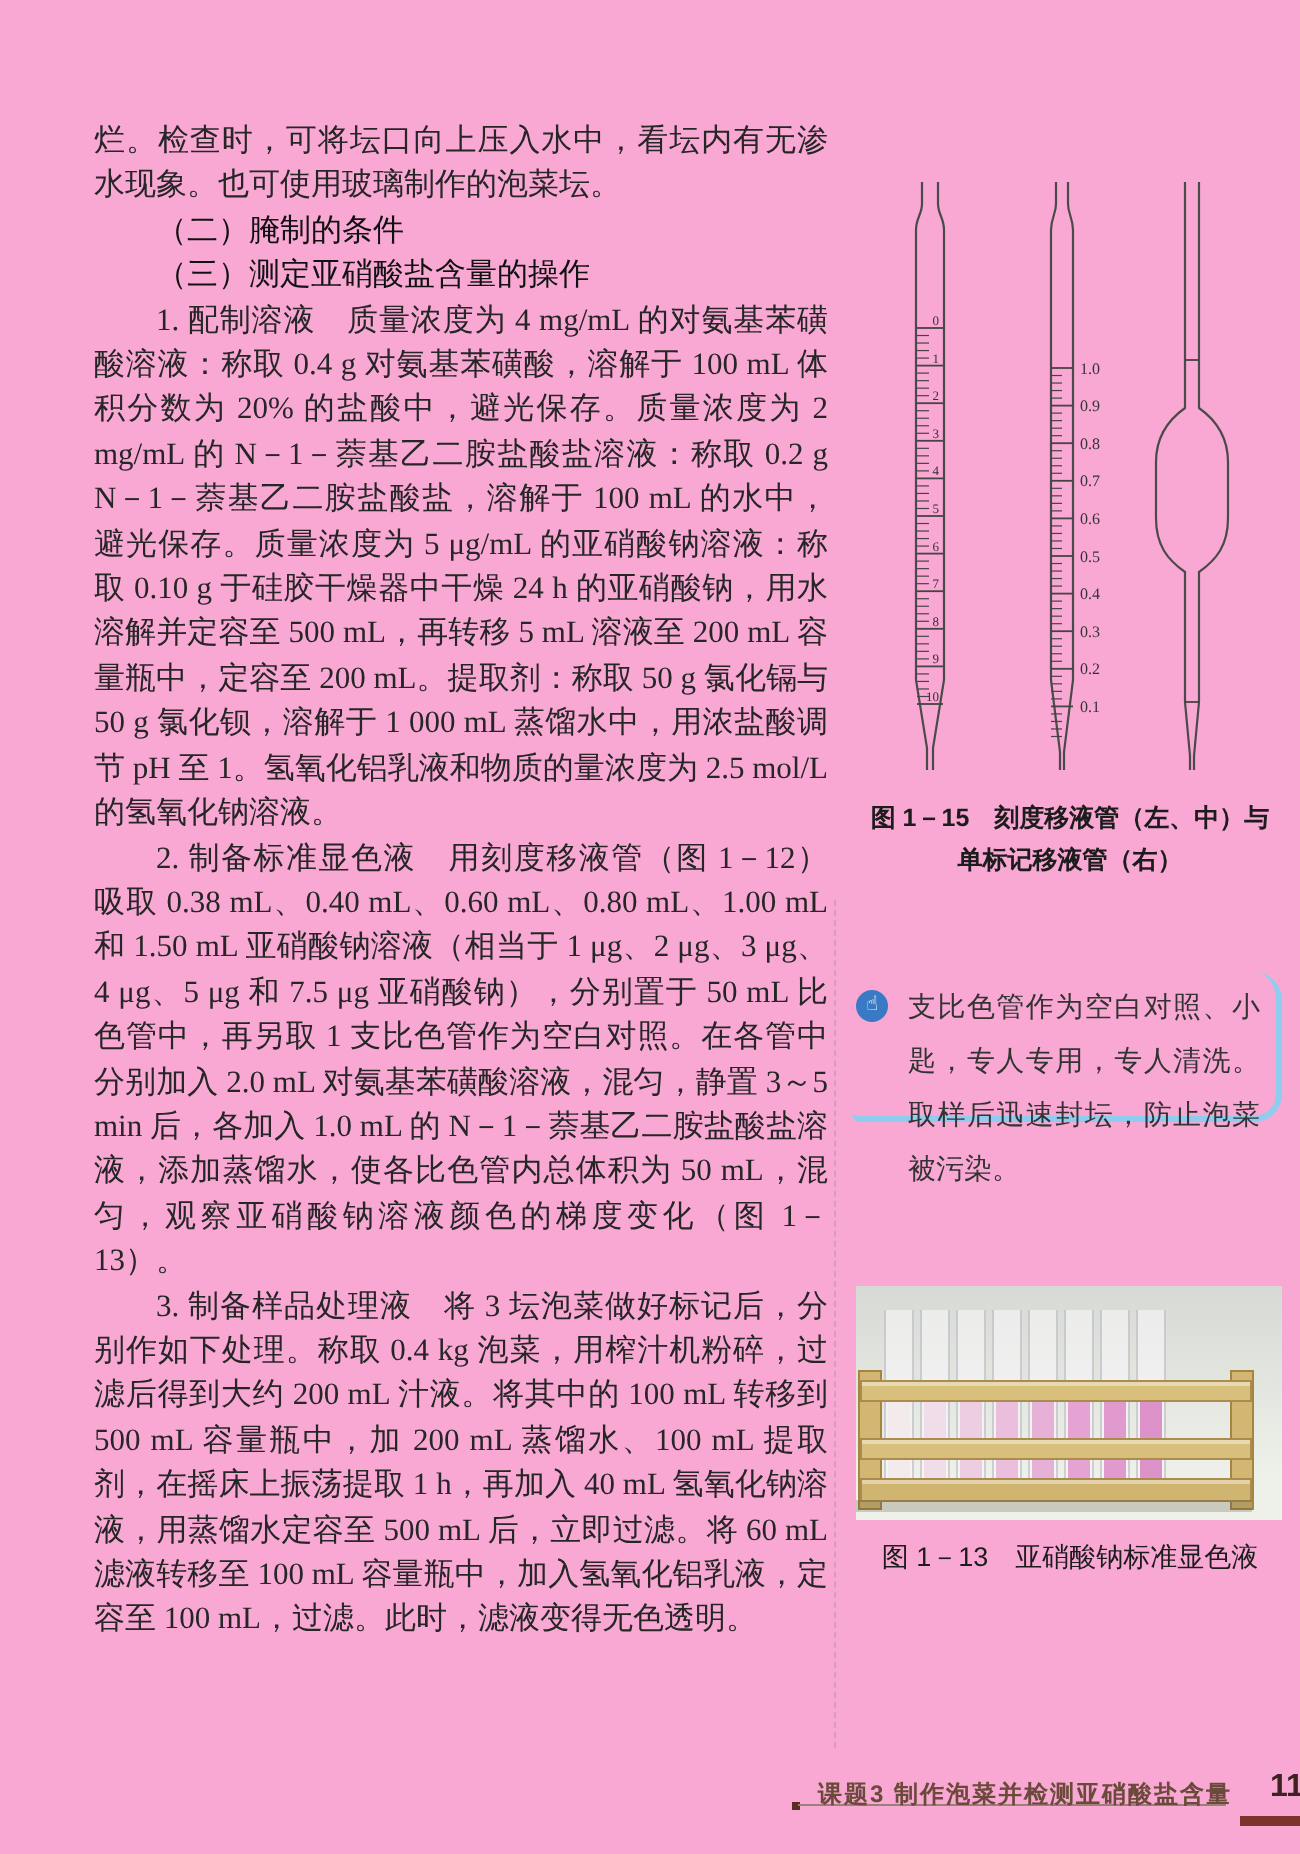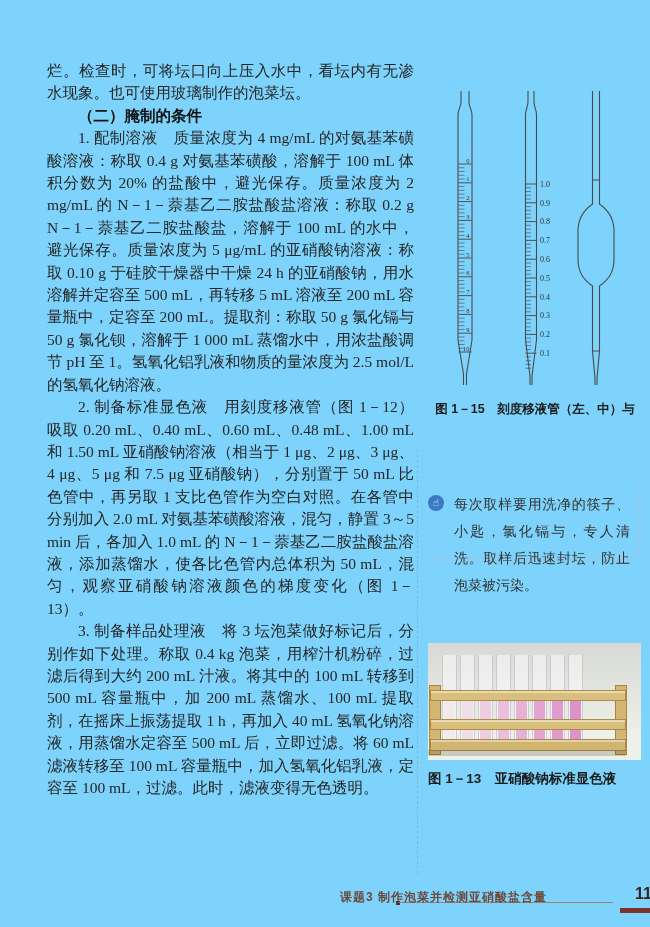--- a/index.html
+++ b/index.html
@@ -1,32 +1,32 @@
 <!DOCTYPE html>
 <html><head>
 <meta charset="utf-8">
 <style>
   html,body{margin:0;padding:0;}
   .page{
     position:relative; width:650px; height:927px; overflow:hidden;
-    background:#7dd3fc;
+    background:#f9a8d4;
     font-family:"Liberation Serif", serif;
     color:#262626;
   }
   
   .main-col{
     position:absolute; left:47px; top:60px; width:367px; height:836px;
     overflow:hidden;
     font-size:15.5px; line-height:22.4px; text-align:justify;
   }
   .main-col p{ margin:0; text-indent:2em; }
   .main-col p.no-indent{ text-indent:0; }
   .main-col p.heading{
     font-family:"Liberation Sans", sans-serif;
-    font-weight:bold; color:#111;
+    font-weight:normal; color:#111;
   }
   
   .col-divider{
     position:absolute; left:417px; top:450px; height:424px; width:0;
     border-left:1px dashed rgba(110,110,110,0.22);
   }
   
   .fig112{ position:absolute; left:431px; top:88px; width:200px; height:310px; }
   .outline{ fill:none; stroke:#4a4a4a; stroke-width:1.1; }
   .tick{ stroke:#444; stroke-width:0.9; }
@@ -84,51 +84,52 @@
     background:#d2b671; border:1px solid #a5853f;
   }
   .post-left{ left:1px; }
   .post-right{ left:187px; }
   .rack-shadow{
     position:absolute; left:0; top:107px; width:198px; height:6px;
     background:rgba(90,85,60,0.25);
   }
   .fig113-caption{
     position:absolute; left:428px; top:770px; width:214px;
-    font-family:"Liberation Sans", sans-serif;
-    font-weight:bold; font-size:13.5px; color:#1c1c1c;
+    text-align:center; font-family:"Liberation Sans", sans-serif;
+    font-weight:normal; font-size:13.5px; color:#1c1c1c;
   }
   
   .footer{ position:absolute; left:0; top:885px; width:650px; height:42px; }
   .footer-dot{ position:absolute; left:396px; top:16px; width:4px; height:4px; background:#5d2b26; }
   .footer-line{ position:absolute; left:399px; top:17px; width:214px; height:1px; background:#9b8075; }
   .footer-chapter{
-    position:absolute; left:340px; width:276px; top:4px; 
+    position:absolute; left:340px; width:276px; top:4px; text-align:right;
     font-family:"Liberation Sans", sans-serif; font-weight:bold;
     font-size:12px; letter-spacing:1px; color:#6b4a3c;
   }
   .footer-page{
     position:absolute; left:619px; top:0px;
     font-family:"Liberation Sans", sans-serif; font-weight:bold;
     font-size:16px; color:#3c2320;margin-left:16px;
   }
   .footer-bar{ position:absolute; left:620px; top:23px; width:30px; height:5px; background:#7d332c; }
 </style>
 </head>
 <body>
 
 <div class="page">
 
   <div class="col-divider"></div>
 
   <div class="main-col">
     <p class="no-indent">烂。检查时，可将坛口向上压入水中，看坛内有无渗水现象。也可使用玻璃制作的泡菜坛。</p>
     <p class="heading">（二）腌制的条件</p>
+    <p class="heading">（三）测定亚硝酸盐含量的操作</p>
     <p>1. 配制溶液　质量浓度为 4 mg/mL 的对氨基苯磺酸溶液：称取 0.4 g 对氨基苯磺酸，溶解于 100 mL 体积分数为 20% 的盐酸中，避光保存。质量浓度为 2 mg/mL 的 N－1－萘基乙二胺盐酸盐溶液：称取 0.2 g N－1－萘基乙二胺盐酸盐，溶解于 100 mL 的水中，避光保存。质量浓度为 5 μg/mL 的亚硝酸钠溶液：称取 0.10 g 于硅胶干燥器中干燥 24 h 的亚硝酸钠，用水溶解并定容至 500 mL，再转移 5 mL 溶液至 200 mL 容量瓶中，定容至 200 mL。提取剂：称取 50 g 氯化镉与 50 g 氯化钡，溶解于 1 000 mL 蒸馏水中，用浓盐酸调节 pH 至 1。氢氧化铝乳液和物质的量浓度为 2.5 mol/L 的氢氧化钠溶液。</p>
-    <p>2. 制备标准显色液　用刻度移液管（图 1－12）吸取 0.20 mL、0.40 mL、0.60 mL、0.48 mL、1.00 mL 和 1.50 mL 亚硝酸钠溶液（相当于 1 μg、2 μg、3 μg、4 μg、5 μg 和 7.5 μg 亚硝酸钠），分别置于 50 mL 比色管中，再另取 1 支比色管作为空白对照。在各管中分别加入 2.0 mL 对氨基苯磺酸溶液，混匀，静置 3～5 min 后，各加入 1.0 mL 的 N－1－萘基乙二胺盐酸盐溶液，添加蒸馏水，使各比色管内总体积为 50 mL，混匀，观察亚硝酸钠溶液颜色的梯度变化（图 1－13）。</p>
+    <p>2. 制备标准显色液　用刻度移液管（图 1－12）吸取 0.38 mL、0.40 mL、0.60 mL、0.80 mL、1.00 mL 和 1.50 mL 亚硝酸钠溶液（相当于 1 μg、2 μg、3 μg、4 μg、5 μg 和 7.5 μg 亚硝酸钠），分别置于 50 mL 比色管中，再另取 1 支比色管作为空白对照。在各管中分别加入 2.0 mL 对氨基苯磺酸溶液，混匀，静置 3～5 min 后，各加入 1.0 mL 的 N－1－萘基乙二胺盐酸盐溶液，添加蒸馏水，使各比色管内总体积为 50 mL，混匀，观察亚硝酸钠溶液颜色的梯度变化（图 1－13）。</p>
     <p>3. 制备样品处理液　将 3 坛泡菜做好标记后，分别作如下处理。称取 0.4 kg 泡菜，用榨汁机粉碎，过滤后得到大约 200 mL 汁液。将其中的 100 mL 转移到 500 mL 容量瓶中，加 200 mL 蒸馏水、100 mL 提取剂，在摇床上振荡提取 1 h，再加入 40 mL 氢氧化钠溶液，用蒸馏水定容至 500 mL 后，立即过滤。将 60 mL 滤液转移至 100 mL 容量瓶中，加入氢氧化铝乳液，定容至 100 mL，过滤。此时，滤液变得无色透明。</p>
 
   </div>
 
   <div class="fig112">
     <svg id="fig112-svg" viewBox="0 0 200 310" width="200" height="310">
 
       <path class="outline" d="M30,3 V14 C30,19 27,21 27,27 V252 L32.5,286 V297"></path>
       <path class="outline" d="M38,3 V14 C38,19 41,21 41,27 V252 L35.5,286 V297"></path>
 
@@ -258,25 +259,26 @@
         <line x1="94.5" y1="265.20000000000005" x2="105.5" y2="265.20000000000005" class="tick"></line>
         <text x="109" y="268.00000000000006" class="tnum">0.1</text>
         <line x1="94.5" y1="268.96000000000004" x2="100" y2="268.96000000000004" class="tick thin"></line>
         <line x1="94.5" y1="272.72" x2="100" y2="272.72" class="tick thin"></line>
         <line x1="94.5" y1="276.48" x2="100" y2="276.48" class="tick thin"></line>
         <line x1="94.5" y1="280.24000000000007" x2="100" y2="280.24000000000007" class="tick thin"></line>
       </svg>
   </div>
   <div class="fig112-caption">
     <div>图 1－15　刻度移液管（左、中）与</div>
+    <div>单标记移液管（右）</div>
   </div>
 
   <div class="tipbox">
     <span class="tip-icon">☝</span>
-    <p class="tip-text">每次取样要用洗净的筷子、小匙，氯化镉与，专人清洗。取样后迅速封坛，防止泡菜被污染。</p>
+    <p class="tip-text">支比色管作为空白对照、小匙，专人专用，专人清洗。取样后迅速封坛，防止泡菜被污染。</p>
   </div>
 
   <div class="fig113">
     <div id="tube-area">
         <div class="tube" style="left: 14px;">
           <div class="liquid" style="background: rgb(243, 234, 236);"></div>
         </div>
         <div class="tube" style="left: 32px;">
           <div class="liquid" style="background: rgb(241, 221, 233);"></div>
         </div>

